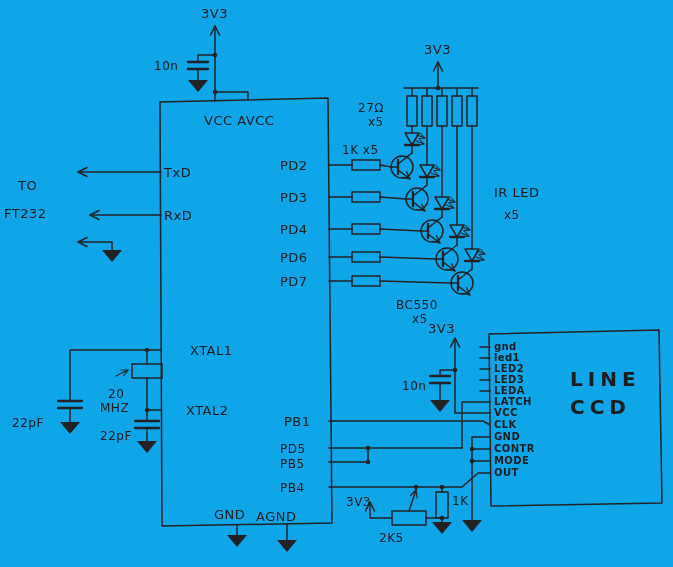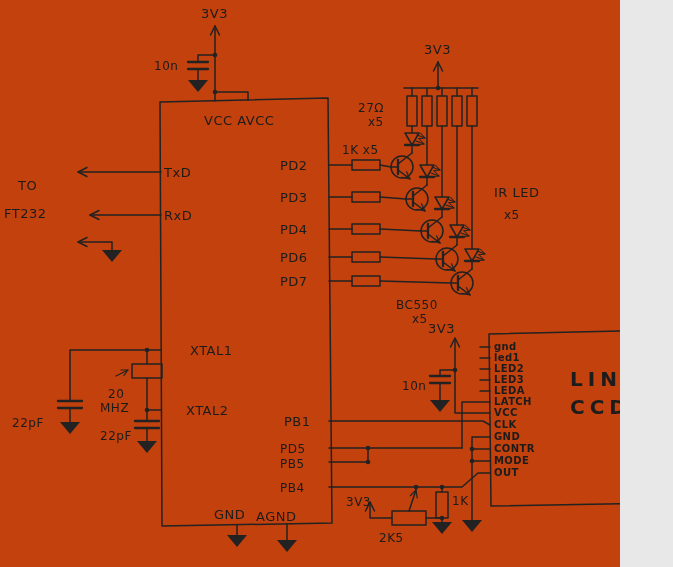--- a/index.html
+++ b/index.html
@@ -1,16 +1,16 @@
 <!DOCTYPE html>
 <html><head>
 <meta charset="utf-8">
 <style>
   html,body{margin:0;padding:0;background:#e8e8e8;}
-  .page{width:620px;height:567px;background:#c2410c;position:relative;overflow:hidden;
+  .page{width:673px;height:567px;background:#0ea5e9;position:relative;overflow:hidden;
         font-family:"DejaVu Sans",sans-serif;}
   svg{display:block;}
   .st{stroke:#222;fill:none;stroke-width:1.5;stroke-linecap:round;stroke-linejoin:round;}
   .st2{stroke-width:2.3;}
   .thin{stroke-width:1.2;}
   .fillk{fill:#222;stroke:none;}
   .dot{fill:#222;stroke:none;}
   text{fill:#1c1c1c;font-family:"DejaVu Sans",sans-serif;font-size:13px;letter-spacing:.5px;}
   text.pin{font-size:13px;}
   text.pins2{font-size:12px;}

